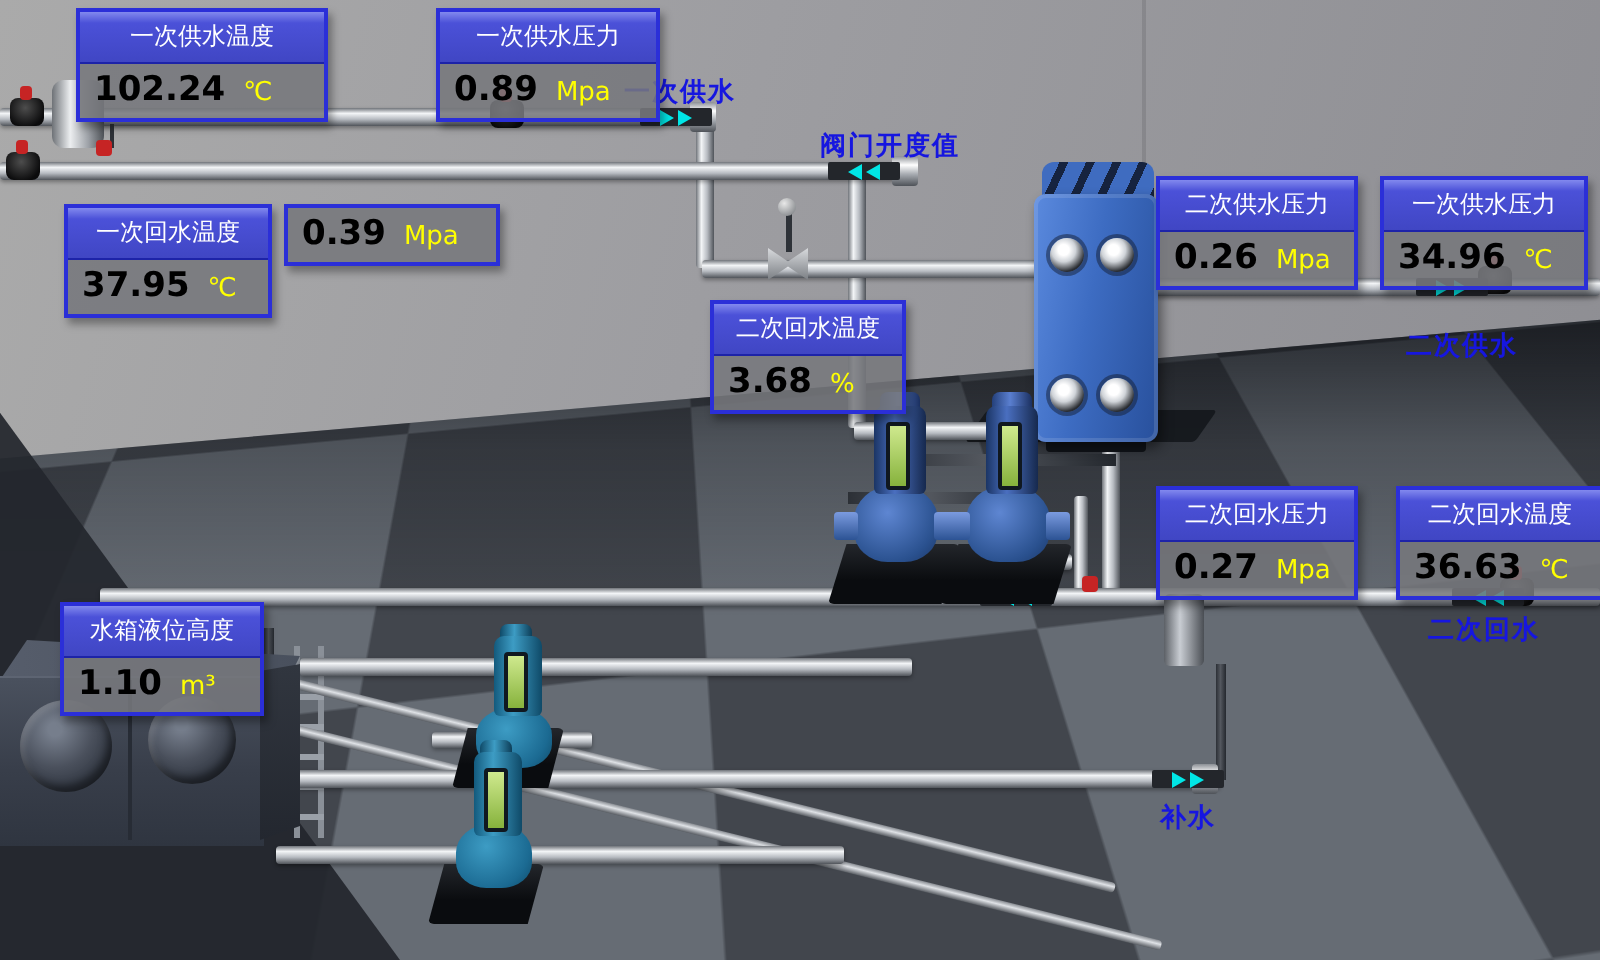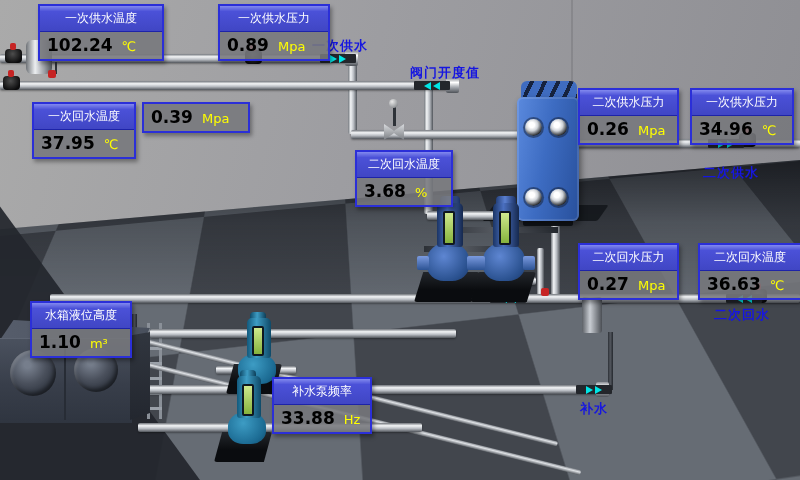--- a/index.html
+++ b/index.html
@@ -313,21 +313,14 @@
         <span class="u">℃</span>
       </div>
   </div>
   <div class="gauge" style="left:30px;top:301px;width:98px;">
     <div class="t">水箱液位高度</div>
     <div class="vrow">
         <span class="v">1.10</span>
         <span class="u">m³</span>
       </div>
   </div>
-  <div class="gauge" style="left:272px;top:377px;width:96px;">
-    <div class="t">补水泵频率</div>
-    <div class="vrow">
-        <span class="v">33.88</span>
-        <span class="u">Hz</span>
-      </div>
-  </div>
 
 </div>
 
 </body></html>

